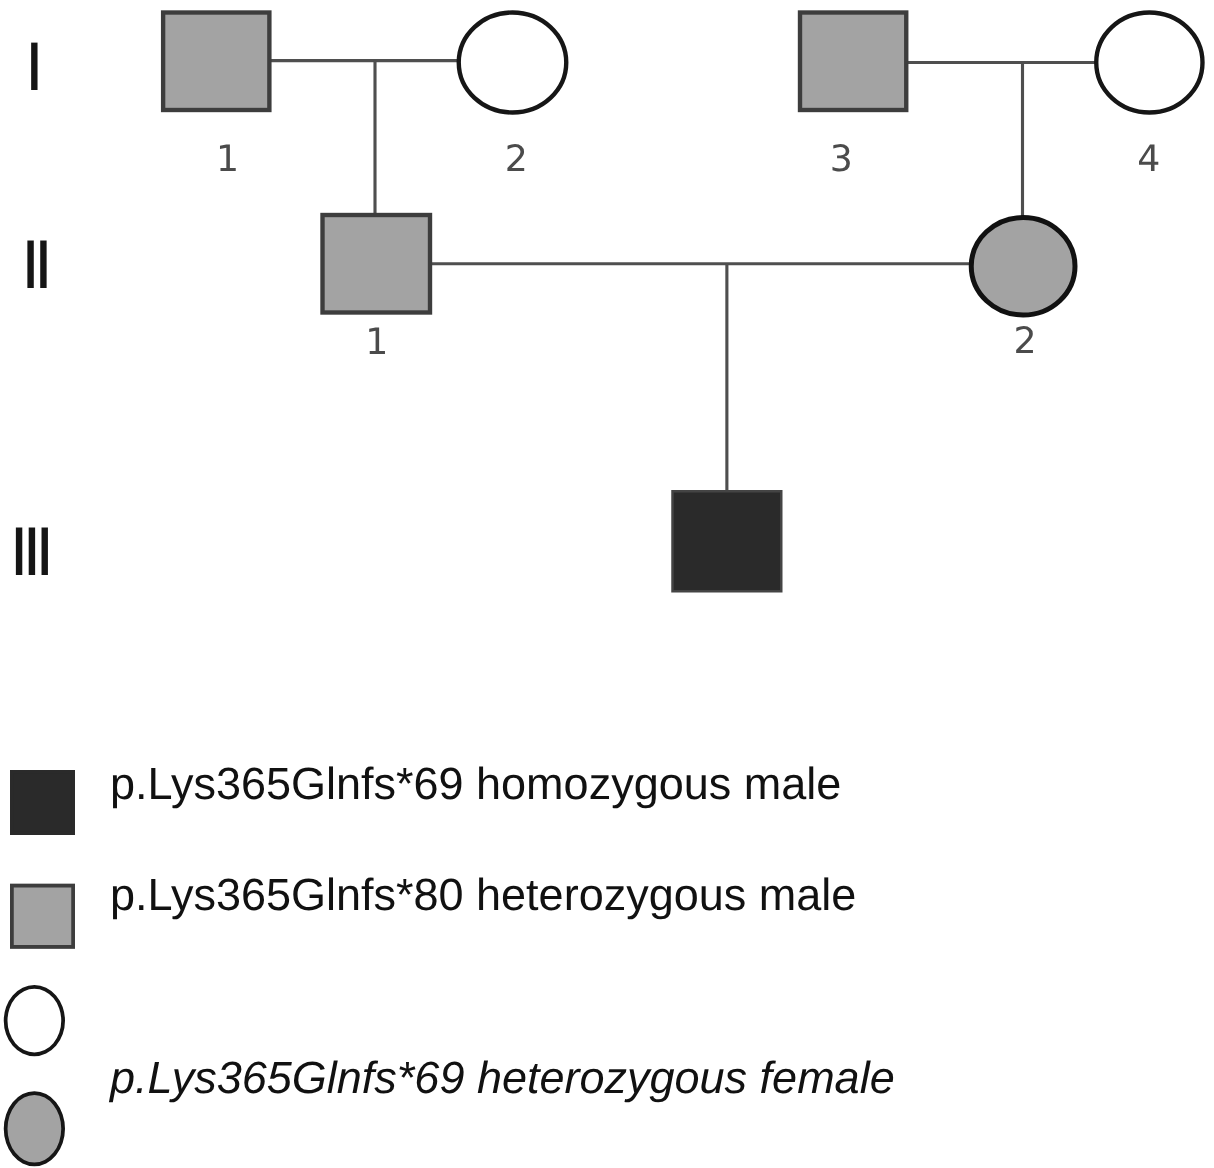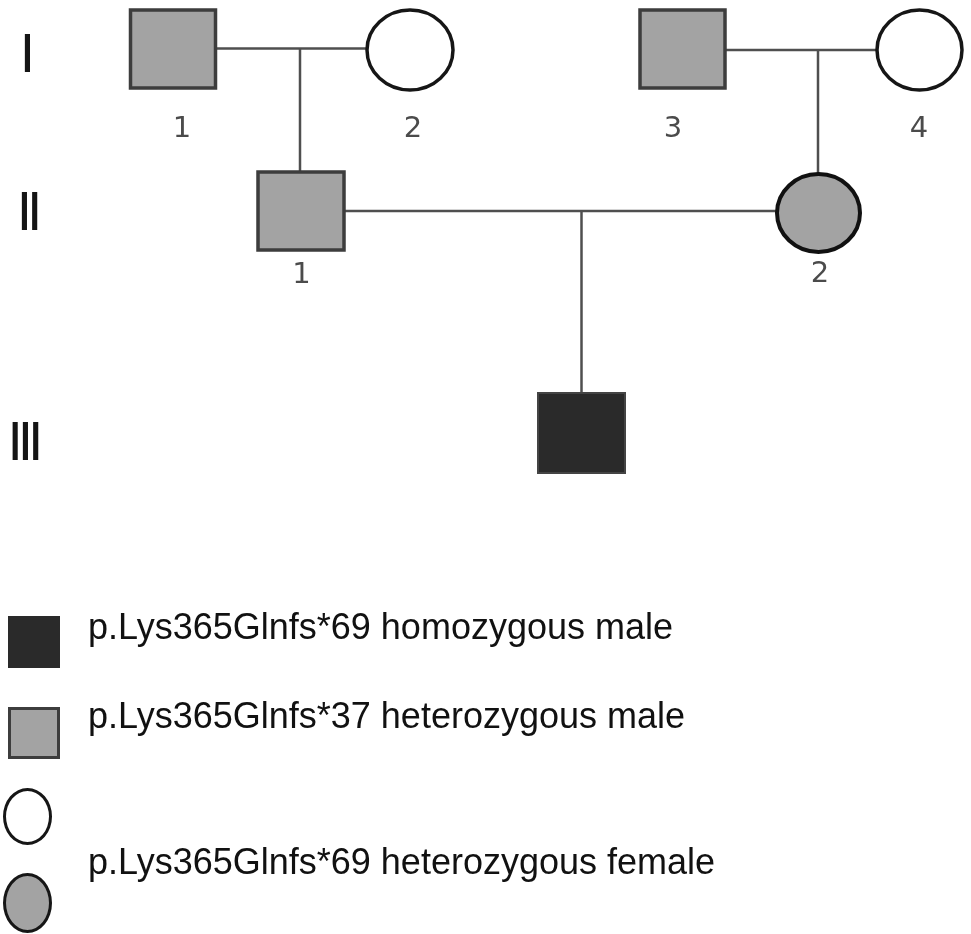--- a/index.html
+++ b/index.html
@@ -96,21 +96,21 @@
     position: absolute;
     left: 88px;
     font-size: 36px;
     line-height: 1;
     color: #111111;
     white-space: nowrap;
   }
   .lbl-1 { top: 609px; }
   .lbl-2 { top: 698px; }
   .lbl-3 { top: 794px; }
-  .lbl-4 { top: 844px; }
+  .lbl-4 { top: 844px; font-style: italic; }
 </style>
 </head>
 <body>
 
 <div class="figure">
 
   <svg class="pedigree-svg" width="971" height="560" viewBox="0 0 971 560">
 
     <text class="gen-label" x="27.5" y="72" text-anchor="middle">Ⅰ</text>
     <text class="gen-label" x="29.5" y="230" text-anchor="middle">Ⅱ</text>
@@ -159,21 +159,21 @@
       <rect class="male-hom" x="538" y="393" width="87" height="80"></rect>
     </g>
   </svg>
 
   <div class="legend">
 
     <div class="legend-symbol sym-filled-square"></div>
     <div class="legend-label lbl-1">p.Lys365Glnfs*69 homozygous male</div>
 
     <div class="legend-symbol sym-gray-square"></div>
-    <div class="legend-label lbl-2">p.Lys365Glnfs*37 heterozygous male</div>
+    <div class="legend-label lbl-2">p.Lys365Glnfs*80 heterozygous male</div>
 
     <div class="legend-symbol sym-open-circle"></div>
 
     <div class="legend-symbol sym-gray-circle"></div>
     <div class="legend-label lbl-4">p.Lys365Glnfs*69 heterozygous female</div>
   </div>
 
 </div>
 
 </body></html>

